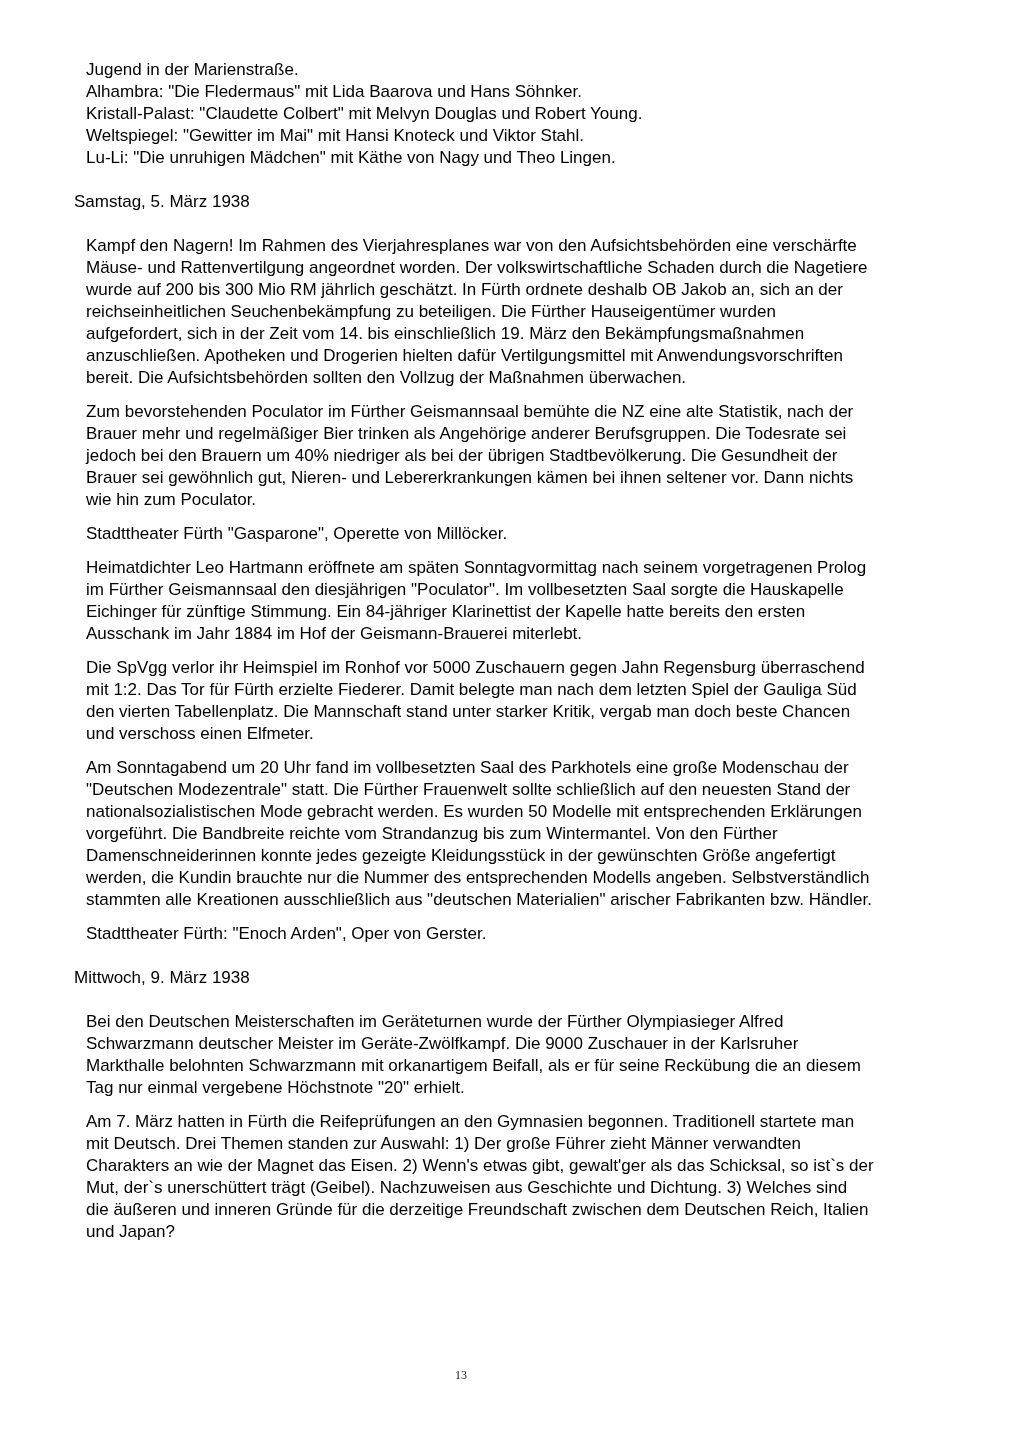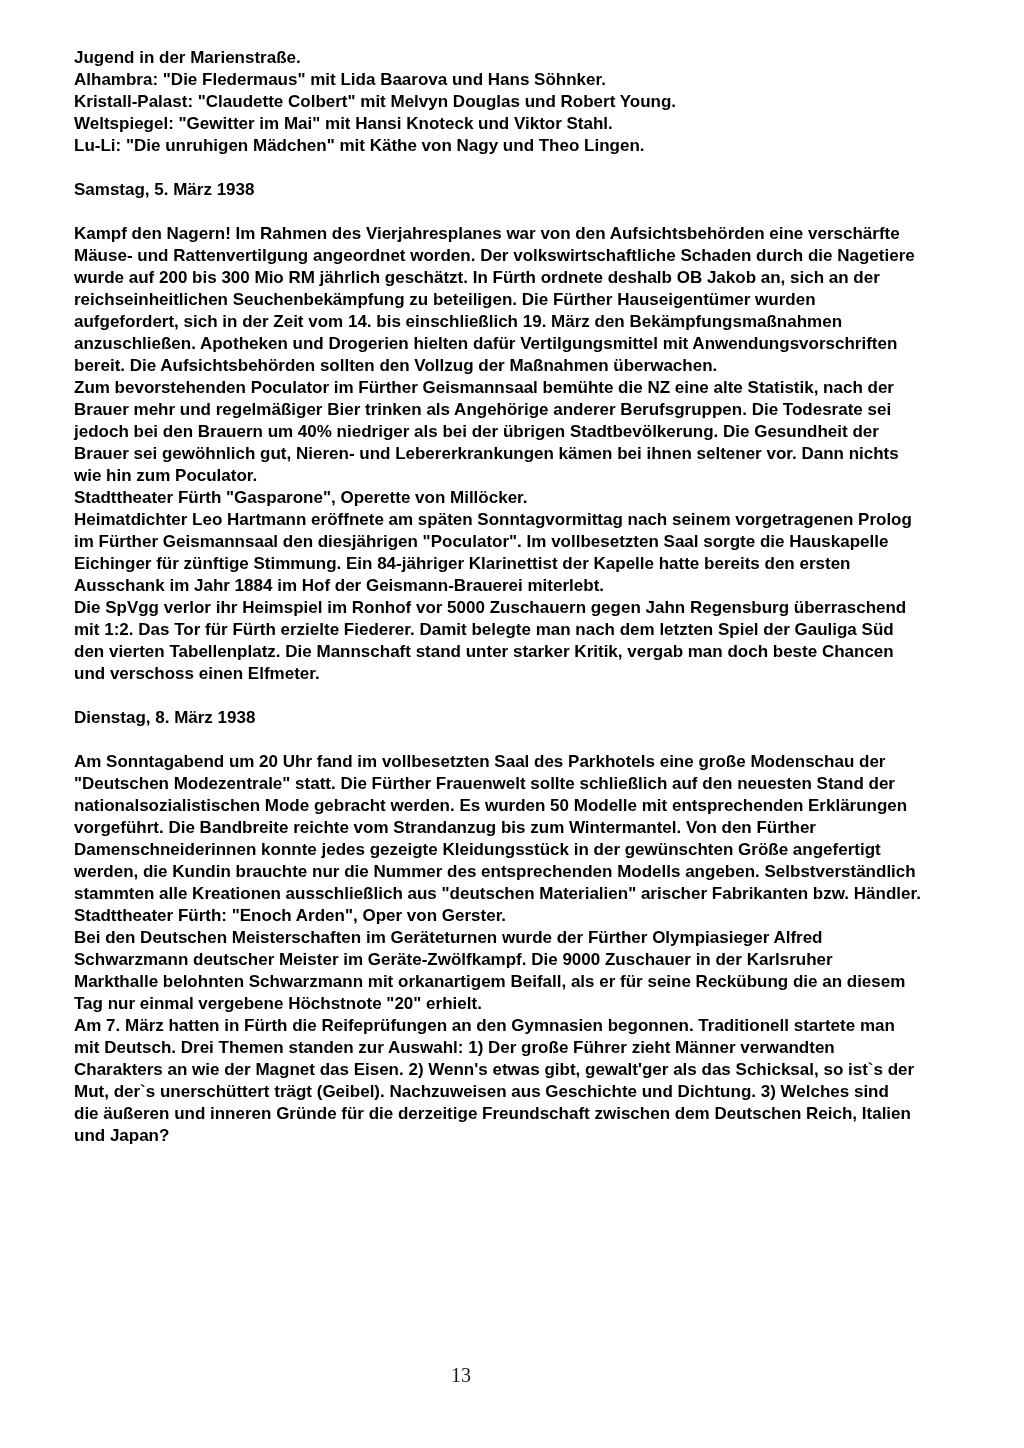--- a/index.html
+++ b/index.html
@@ -19,37 +19,37 @@
   .content {
     position: absolute;
     left: 74px;
     top: 47px;
     width: 900px;
     font-size: 17px;
     line-height: 22px;
     letter-spacing: 0;
   }
   .para {
-    margin: 0;
+    margin: 12px;
     white-space: pre; 
-    font-weight: bold;
+    font-weight: normal;
   }
   .heading {
     margin: 22px 0;
     white-space: pre;
-    font-weight: bold;
+    font-weight: normal;
   }
   .footer {
     position: absolute;
     left: 441px;
     top: 1366px;
     width: 40px;
     text-align: center;
     font-family: "Liberation Serif", "DejaVu Serif", serif;
-    font-size: 20px;
+    font-size: 12px;
     line-height: 18px;
     color: #1a1a1a;
   }
 </style>
 </head>
 <body>
 
 <div class="page">
   <div class="content" id="doc-content">
       <div class="para">Jugend in der Marienstraße.
@@ -72,29 +72,29 @@
 wie hin zum Poculator.</div>
       <div class="para">Stadttheater Fürth "Gasparone", Operette von Millöcker.</div>
       <div class="para">Heimatdichter Leo Hartmann eröffnete am späten Sonntagvormittag nach seinem vorgetragenen Prolog
 im Fürther Geismannsaal den diesjährigen "Poculator". Im vollbesetzten Saal sorgte die Hauskapelle
 Eichinger für zünftige Stimmung. Ein 84-jähriger Klarinettist der Kapelle hatte bereits den ersten
 Ausschank im Jahr 1884 im Hof der Geismann-Brauerei miterlebt.</div>
       <div class="para">Die SpVgg verlor ihr Heimspiel im Ronhof vor 5000 Zuschauern gegen Jahn Regensburg überraschend
 mit 1:2. Das Tor für Fürth erzielte Fiederer. Damit belegte man nach dem letzten Spiel der Gauliga Süd
 den vierten Tabellenplatz. Die Mannschaft stand unter starker Kritik, vergab man doch beste Chancen
 und verschoss einen Elfmeter.</div>
-      <div class="heading">Dienstag, 8. März 1938</div>
       <div class="para">Am Sonntagabend um 20 Uhr fand im vollbesetzten Saal des Parkhotels eine große Modenschau der
 "Deutschen Modezentrale" statt. Die Fürther Frauenwelt sollte schließlich auf den neuesten Stand der
 nationalsozialistischen Mode gebracht werden. Es wurden 50 Modelle mit entsprechenden Erklärungen
 vorgeführt. Die Bandbreite reichte vom Strandanzug bis zum Wintermantel. Von den Fürther
 Damenschneiderinnen konnte jedes gezeigte Kleidungsstück in der gewünschten Größe angefertigt
 werden, die Kundin brauchte nur die Nummer des entsprechenden Modells angeben. Selbstverständlich
 stammten alle Kreationen ausschließlich aus "deutschen Materialien" arischer Fabrikanten bzw. Händler.</div>
       <div class="para">Stadttheater Fürth: "Enoch Arden", Oper von Gerster.</div>
+      <div class="heading">Mittwoch, 9. März 1938</div>
       <div class="para">Bei den Deutschen Meisterschaften im Geräteturnen wurde der Fürther Olympiasieger Alfred
 Schwarzmann deutscher Meister im Geräte-Zwölfkampf. Die 9000 Zuschauer in der Karlsruher
 Markthalle belohnten Schwarzmann mit orkanartigem Beifall, als er für seine Reckübung die an diesem
 Tag nur einmal vergebene Höchstnote "20" erhielt.</div>
       <div class="para">Am 7. März hatten in Fürth die Reifeprüfungen an den Gymnasien begonnen. Traditionell startete man
 mit Deutsch. Drei Themen standen zur Auswahl: 1) Der große Führer zieht Männer verwandten
 Charakters an wie der Magnet das Eisen. 2) Wenn's etwas gibt, gewalt'ger als das Schicksal, so ist`s der
 Mut, der`s unerschüttert trägt (Geibel). Nachzuweisen aus Geschichte und Dichtung. 3) Welches sind
 die äußeren und inneren Gründe für die derzeitige Freundschaft zwischen dem Deutschen Reich, Italien
 und Japan?</div>

